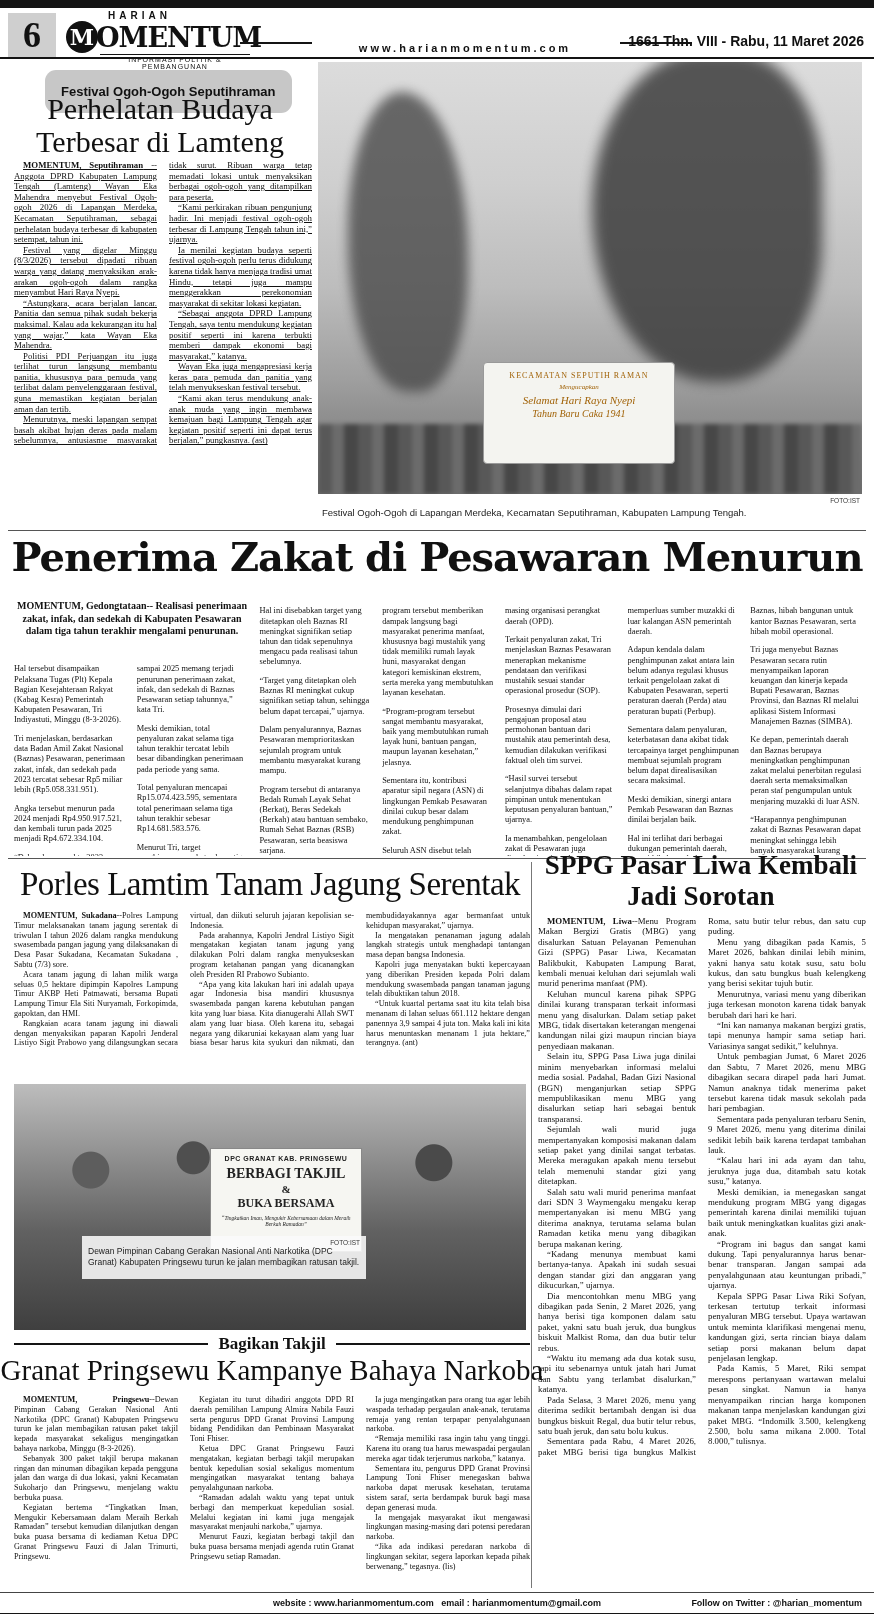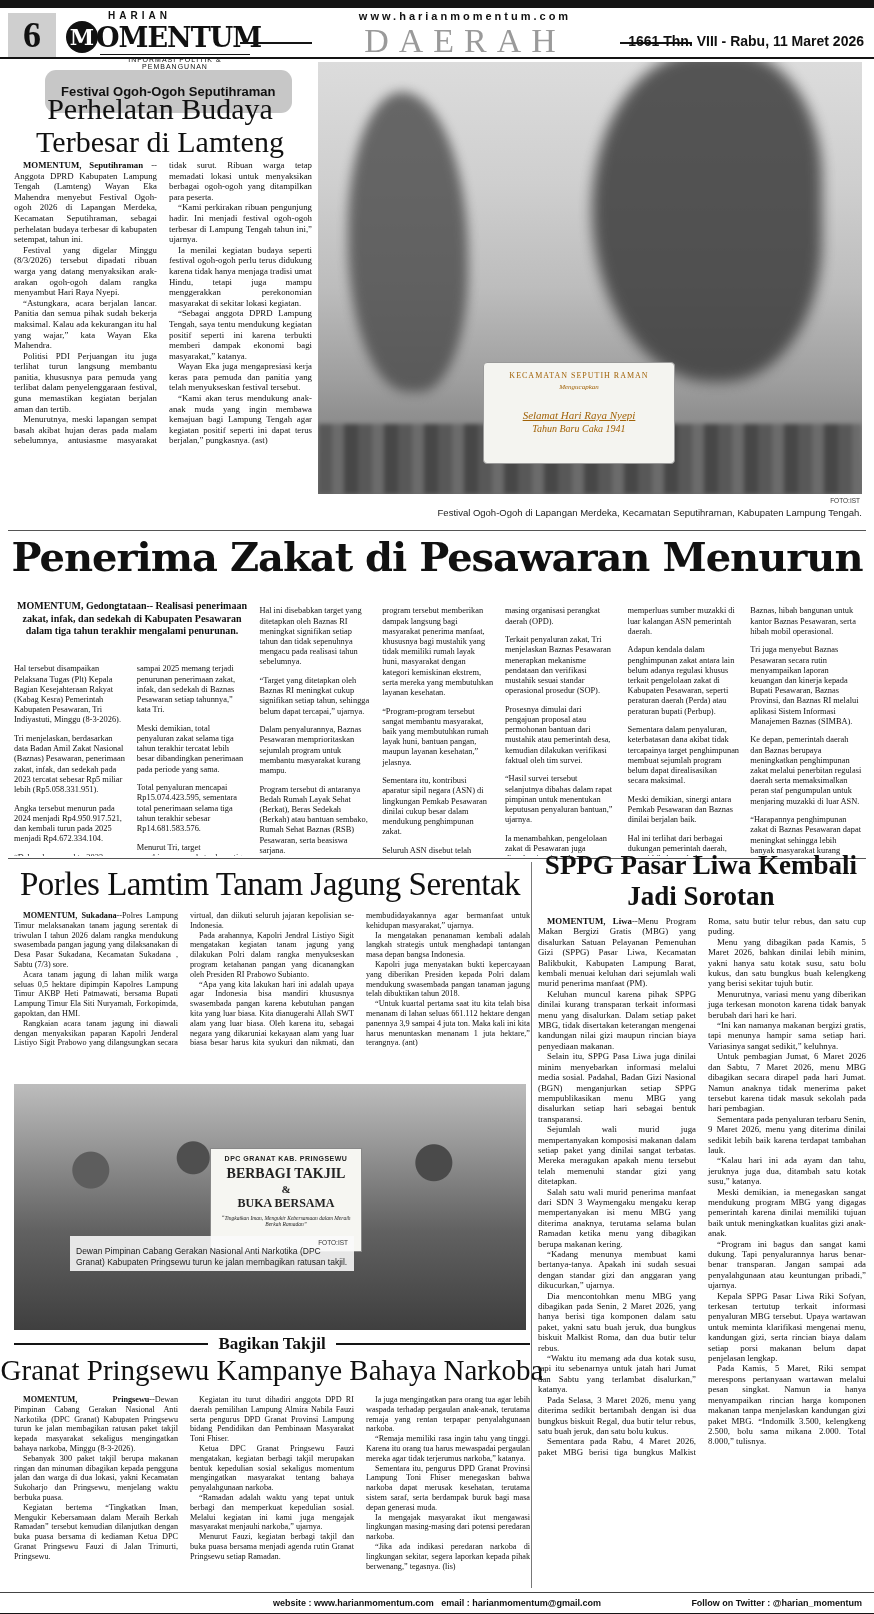--- a/index.html
+++ b/index.html
@@ -12,56 +12,56 @@
           font:bold 36px "Liberation Serif",serif;color:#111;}
   #masthead{position:absolute;left:66px;top:10px;width:230px;}
   #masthead .harian{font:bold 10px "Liberation Sans",sans-serif;letter-spacing:4px;margin-left:42px;}
   #masthead .logo{display:flex;align-items:center;margin-top:0px;}
   #masthead .m-circle{width:32px;height:32px;border-radius:50%;background:#111;color:#fff;
           display:flex;align-items:center;justify-content:center;font:bold 22px "DejaVu Serif",serif;}
   #masthead .rest{font:bold 27px "DejaVu Serif",serif;letter-spacing:-1px;margin-left:-2px;}
   #masthead .tagline{font:7px "Liberation Sans",sans-serif;letter-spacing:1px;border-top:1px solid #111;
           margin:1px 0 0 34px;padding-top:1px;width:150px;text-align:center;}
   #hdr-center{position:absolute;left:300px;top:10px;width:330px;text-align:center;}
-  #hdr-center .www{font:bold 11px "Liberation Sans",sans-serif;letter-spacing:3px;}
+  #hdr-center .www{font:bold 11px "Liberation Sans",sans-serif;letter-spacing:3px;margin-top:32px;}
   #hdr-center .section{font:34px "Liberation Serif",serif;color:#9a9a9a;letter-spacing:10px;margin-top:0px;}
   .hrule{position:absolute;height:2px;background:#141414;}
   #edition{position:absolute;right:10px;top:33px;font:bold 14px "Liberation Sans",sans-serif;}
   #hdr-bottom{position:absolute;left:0;top:57px;width:874px;height:2px;background:#141414;}
   
   .body p{margin:0;text-indent:9px;text-align:justify;}
   .kicker{position:absolute;background:#c7c7c7;border-radius:11px;
           font:bold 13px "Liberation Sans",sans-serif;padding:14px 16px;white-space:nowrap;}
   .headline{position:absolute;text-align:center;font-family:"Liberation Serif",serif;}
   .credit{font:6.5px "Liberation Sans",sans-serif;color:#333;text-align:right;}
   .caption{font:9.5px "Liberation Sans",sans-serif;color:#222;}
   
   #ogoh-kicker{left:45px;top:70px;}
   #ogoh-headline{left:8px;top:92px;width:304px;font-size:30px;line-height:33px;}
   #ogoh-body{position:absolute;left:14px;top:160px;width:298px;height:398px;overflow:hidden;
-             column-count:2;column-gap:12px;font-size:8.8px;line-height:10.6px;}
+             column-count:2;column-gap:12px;font-size:8.8px;line-height:10.6px;text-decoration:underline;}
   
   #photo1{position:absolute;left:318px;top:62px;width:544px;height:432px;overflow:hidden;
           background:linear-gradient(#dcdcdc 0%,#cfcfcf 28%,#bdbdbd 52%,#9e9e9e 74%,#6e6e6e 100%);}
   #photo1 .statue-l{position:absolute;left:30px;top:30px;width:120px;height:300px;background:#4a4a4a;
           border-radius:45% 55% 40% 50%;filter:blur(6px);opacity:.8;}
   #photo1 .statue-r{position:absolute;right:40px;top:-10px;width:230px;height:330px;background:#3d3d3d;
           border-radius:50% 40% 45% 55%;filter:blur(7px);opacity:.85;}
   #photo1 .crowd{position:absolute;left:0;bottom:0;width:100%;height:70px;
           background:repeating-linear-gradient(90deg,#585858 0 14px,#6b6b6b 14px 26px,#474747 26px 40px);
           filter:blur(2px);}
   #photo1 .banner{position:absolute;left:165px;top:300px;width:190px;height:92px;background:#f4f4f0;
           border:1px solid #999;border-radius:4px;text-align:center;padding-top:8px;
           font-family:"Liberation Serif",serif;color:#a16207;}
   #photo1 .banner .b1{font-size:8px;letter-spacing:1px;}
   #photo1 .banner .b2{font-size:7px;font-style:italic;margin-top:3px;}
-  #photo1 .banner .b3{font:italic 11px "Liberation Serif",serif;margin-top:18px;text-decoration:underline;}
+  #photo1 .banner .b3{font:italic 11px "Liberation Serif",serif;margin-top:3px;}
   #photo1 .banner .b4{font:italic 10px "Liberation Serif",serif;margin-top:2px;}
   #p1-credit{position:absolute;right:14px;top:497px;width:120px;}
-  #p1-caption{position:absolute;left:322px;top:507px;width:540px;text-align:right;}
+  #p1-caption{position:absolute;left:322px;top:507px;width:540px;}
   
   #rule-above-zakat{left:8px;top:530px;width:858px;height:1px;background:#555;position:absolute;}
   #zakat-headline{left:0px;top:535px;width:874px;font-size:40px;line-height:44px;font-weight:bold;
                   font-family:"DejaVu Serif",serif;letter-spacing:-1px;}
   #zakat-lead{position:absolute;left:14px;top:600px;width:236px;
               font:bold 10px/12.5px "Liberation Serif",serif;text-align:center;}
   #zakat-cols{position:absolute;left:14px;top:598px;width:848px;height:258px;display:flex;gap:11px;}
   .zcol{width:112px;height:258px;overflow:hidden;font-size:8.4px;line-height:10.2px;}
   .zcol.pad{padding-top:58px;height:200px;}
   .zcol.cont p:first-child{text-indent:0;}
@@ -79,22 +79,22 @@
             radial-gradient(circle at 60% 34%,#565656 0 17px,transparent 18px),
             radial-gradient(circle at 82% 32%,#4a4a4a 0 18px,transparent 19px),
             linear-gradient(#bdbdbd 0%,#8f8f8f 30%,#616161 60%,#3f3f3f 100%);}
   #photo2 .banner{position:absolute;left:196px;top:64px;width:150px;height:96px;background:#f6f6f2;
           border:1px solid #888;text-align:center;color:#222;padding-top:6px;}
   #photo2 .banner .t1{font:bold 7px "Liberation Sans",sans-serif;letter-spacing:.5px;}
   #photo2 .banner .t2{font:bold 14px "Liberation Serif",serif;margin-top:4px;}
   #photo2 .banner .amp{font:bold 11px "Liberation Serif",serif;margin-top:1px;}
   #photo2 .banner .t3{font:bold 12px "Liberation Serif",serif;margin-top:1px;}
   #photo2 .banner .t4{font:italic 5.5px "Liberation Serif",serif;margin-top:4px;padding:0 4px;}
-  #photo2 .cap-box{position:absolute;left:56px;top:152px;width:272px;background:rgba(250,250,250,.88);
-          padding:3px 6px 4px 6px;}
+  #photo2 .cap-box{position:absolute;left:68px;top:152px;width:272px;background:rgba(250,250,250,.88);
+          padding:3px 6px 12px 6px;}
   #photo2 .cap-box .caption{font-size:8.5px;line-height:10.5px;}
   
   #granat-subhead{position:absolute;left:14px;top:1334px;width:516px;display:flex;align-items:center;
           gap:10px;font:bold 17px "Liberation Serif",serif;}
   #granat-subhead::before,#granat-subhead::after{content:"";flex:1;height:2px;background:#141414;}
   #granat-headline{left:0px;top:1352px;width:544px;font-size:29px;line-height:36px;}
   #granat-body{position:absolute;left:14px;top:1395px;width:516px;height:192px;overflow:hidden;
                column-count:3;column-gap:12px;font-size:8.2px;line-height:9.8px;}
   
   #sppg-headline{left:536px;top:850px;width:330px;font-size:27px;line-height:31px;font-weight:bold;}
@@ -210,21 +210,21 @@
   <div id="zakat-lead">MOMENTUM, Gedongtataan-- Realisasi penerimaan zakat, infak, dan sedekah di Kabupaten Pesawaran dalam tiga tahun terakhir mengalami penurunan.</div>
   <div id="rule-below-zakat"></div>
 
   <div class="headline" id="porles-headline">Porles Lamtim Tanam Jagung Serentak</div>
   <div class="body" id="porles-body">
     <p><b>MOMENTUM, Sukadana</b><span>--Polres Lampung Timur melaksanakan tanam jagung serentak di triwulan I tahun 2026 dalam rangka mendukung swasembada pangan jagung yang dilaksanakan di Desa Pasar Sukadana, Kecamatan Sukadana , Sabtu (7/3) sore.</span></p>
   <p>Acara tanam jagung di lahan milik warga seluas 0,5 hektare dipimpin Kapolres Lampung Timur AKBP Heti Patmawati, bersama Bupati Lampung Timur Ela Siti Nuryamah, Forkopimda, gapoktan, dan HMI.</p>
       <p>Rangkaian acara tanam jagung ini diawali dengan menyaksikan paparan Kapolri Jenderal Listiyo Sigit Prabowo yang dilangsungkan secara virtual, dan diikuti seluruh jajaran kepolisian se-Indonesia.</p>
       <p>Pada arahannya, Kapolri Jendral Listiyo Sigit mengatakan kegiatan tanam jagung yang dilakukan Polri dalam rangka menyukseskan program ketahanan pangan yang dicanangkan oleh Presiden RI Prabowo Subianto.</p>
       <p>“Apa yang kita lakukan hari ini adalah upaya agar Indonesia bisa mandiri khususnya swasembada pangan karena kebutuhan pangan kita yang luar biasa. Kita dianugerahi Allah SWT alam yang luar biasa. Oleh karena itu, sebagai negara yang dikaruniai kekayaan alam yang luar biasa besar harus kita syukuri dan nikmati, dan membudidayakannya agar bermanfaat untuk kehidupan masyarakat,” ujarnya.</p>
-      <p>Ia mengatakan penanaman kembali adalah langkah strategis untuk menghadapi tantangan masa depan bangsa Indonesia.</p>
+      <p>Ia mengatakan penanaman jagung adalah langkah strategis untuk menghadapi tantangan masa depan bangsa Indonesia.</p>
       <p>Kapolri juga menyatakan bukti kepercayaan yang diberikan Presiden kepada Polri dalam mendukung swasembada pangan tanaman jagung telah dibuktikan tahun 2018.</p>
       <p>“Untuk kuartal pertama saat itu kita telah bisa menanam di lahan seluas 661.112 hektare dengan panennya 3,9 sampai 4 juta ton. Maka kali ini kita harus menuntaskan menanam 1 juta hektare,” terangnya. (ant)</p>
     </div>
 
   <div id="vdivider"></div>
 
   <div id="photo2">
     <div class="banner">
       <div class="t1">DPC GRANAT KAB. PRINGSEWU</div>
       <div class="t2">BERBAGI TAKJIL</div>

